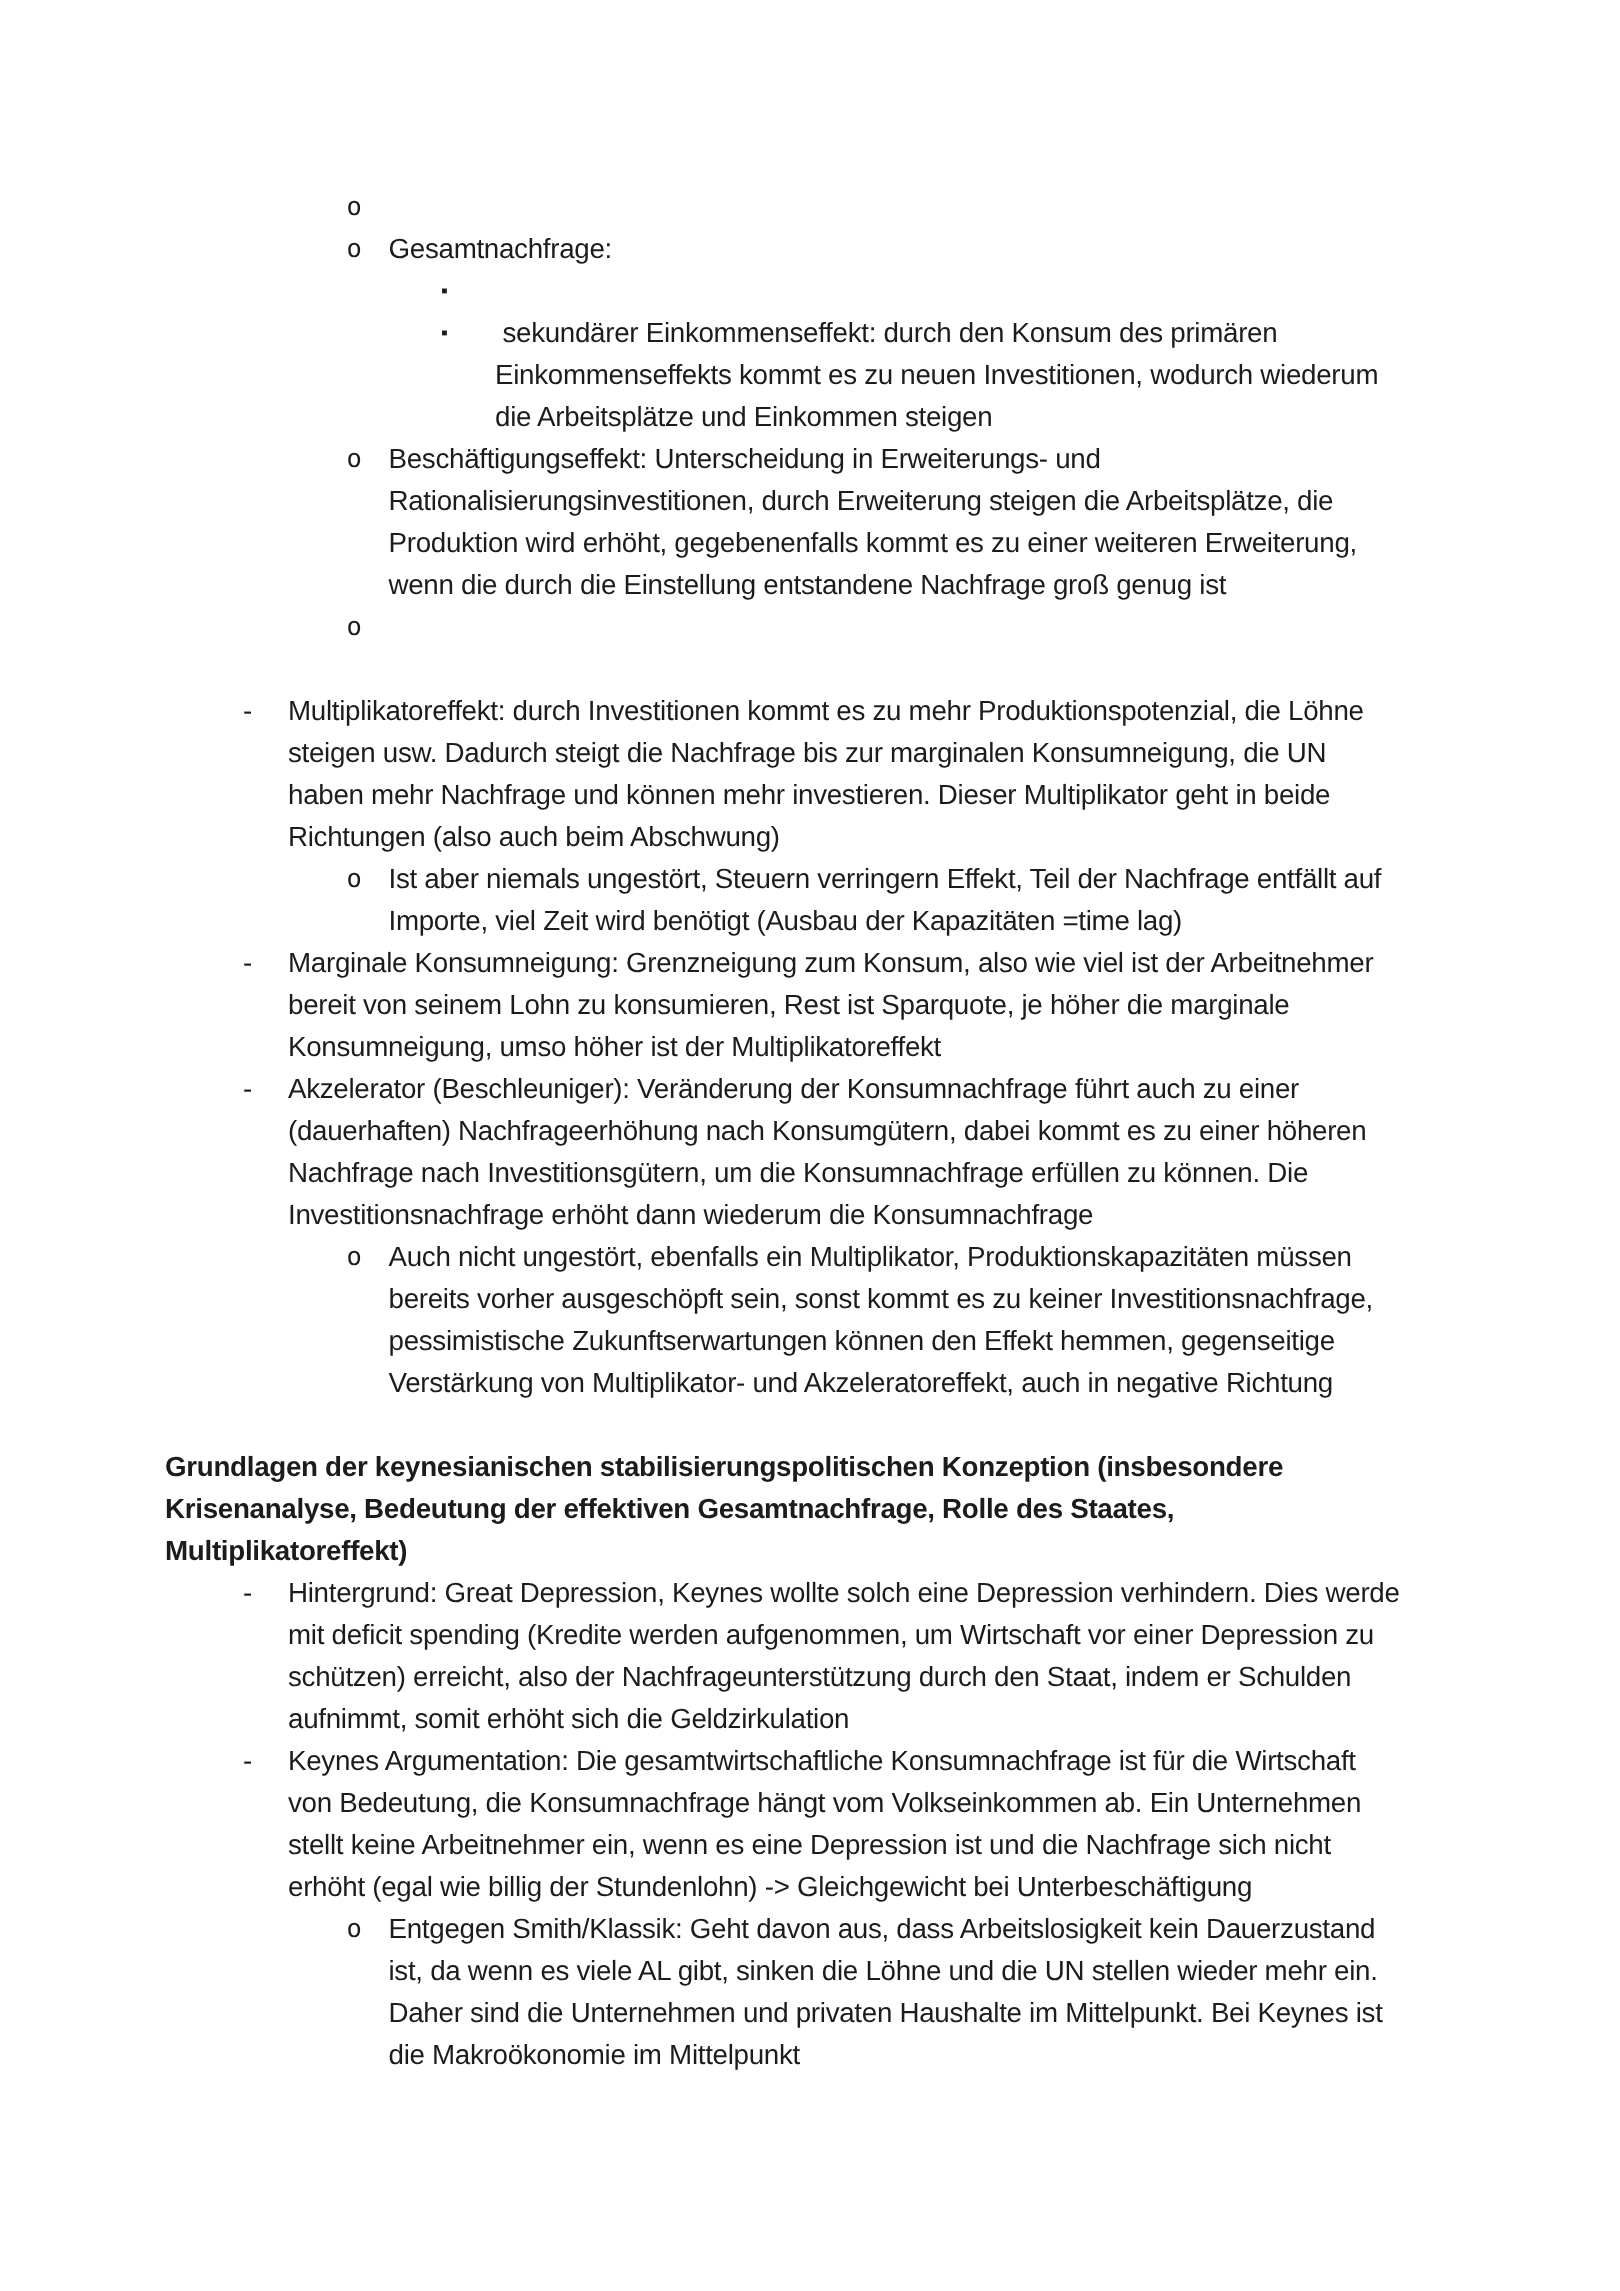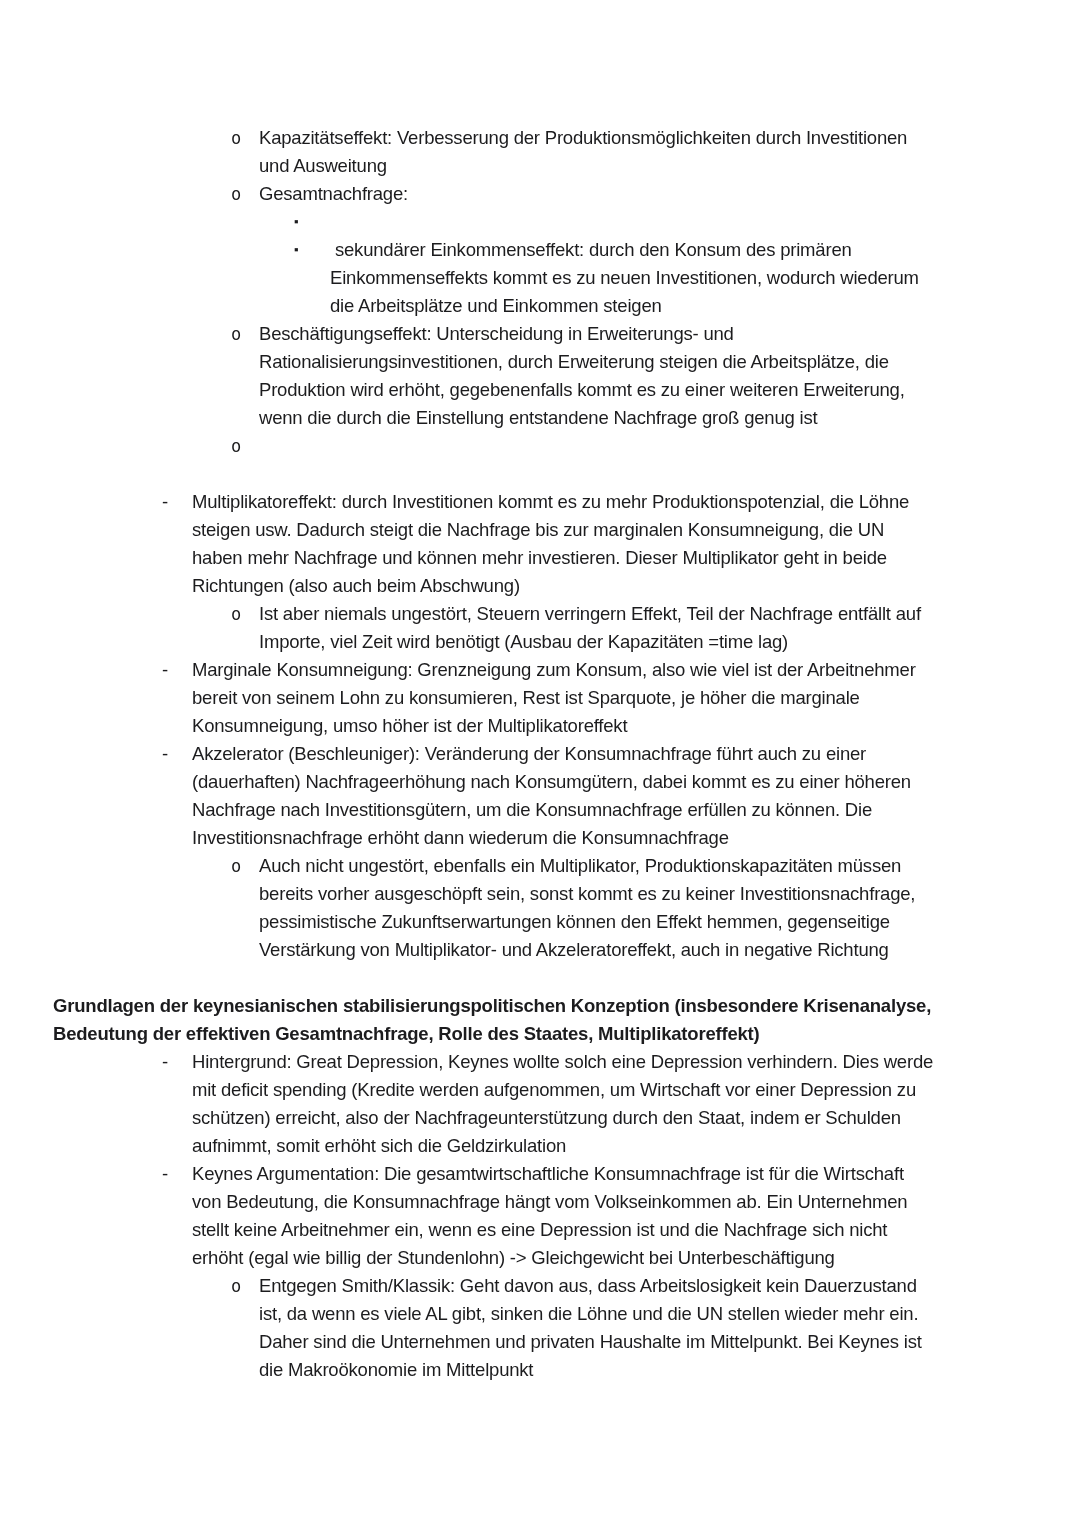--- a/index.html
+++ b/index.html
@@ -25,34 +25,33 @@
   .li { position: relative; min-height: 28px; }
   .marker { position: absolute; top: 0; }
   .m1 { left: 162px; }
   .m2 { left: 231px; font-family: "DejaVu Sans Mono", monospace; font-size: 17px; }
   .m3 { left: 294px; font-size: 13px; line-height: 28px; }
   .text { display: block; white-space: pre-wrap; }
   .lvl1 .text { margin-left: 192px; margin-right: 145px; }
   .lvl2 .text { margin-left: 259px; margin-right: 145px; }
   .lvl3 .text { margin-left: 330px; margin-right: 145px; }
   .heading {
-    margin-left: 53px; margin-right: 145px;
+    margin-left: 110px; margin-right: 145px;
     font-weight: 700;
   }
   .u { text-underline-offset: 3px; }
   .spacer { height: 28px; }
 </style>
 </head>
 <body>
 
 <div class="page">
   <div class="content">
       <div class="li lvl2">
         <span class="marker m2">o</span>
-        <span class="text"><span class="seg">Kapazitätseffekt: Verbesserung der Produktionsmöglichkeiten durch Investitionen und Ausweitung</span></span>
       </div>
       <div class="li lvl2">
         <span class="marker m2">o</span>
         <span class="text"><span class="seg">Gesamtnachfrage:</span></span>
       </div>
       <div class="li lvl3">
         <span class="marker m3">▪</span>
       </div>
       <div class="li lvl3">
         <span class="marker m3">▪</span>

